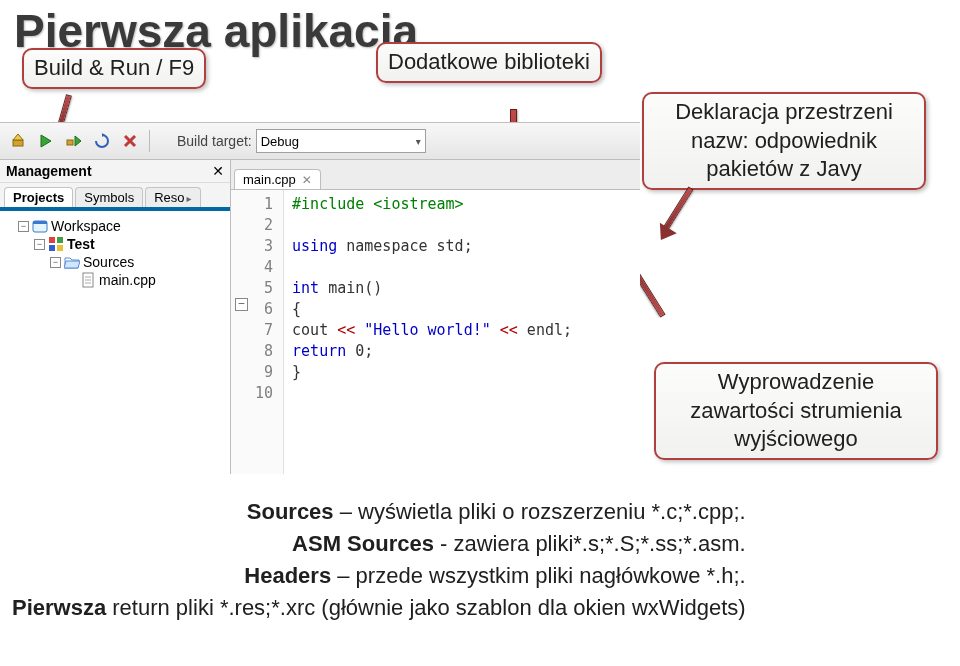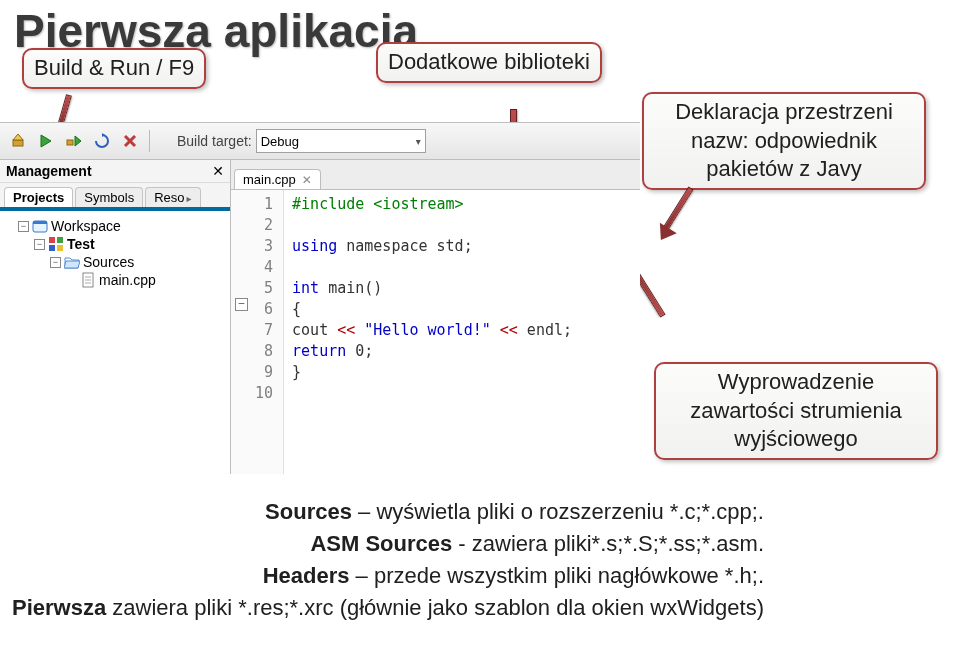--- a/index.html
+++ b/index.html
@@ -347,14 +347,14 @@
         </div>
       </div>
     </div>
   </div>
 </div>
 
 <div class="bottom-text">
   <div><b>Sources</b><span> – wyświetla pliki o rozszerzeniu *.c;*.cpp;.</span></div>
   <div><b>ASM Sources</b><span>  - zawiera pliki*.s;*.S;*.ss;*.asm.</span></div>
   <div><b>Headers</b><span> – przede wszystkim pliki nagłówkowe *.h;.</span></div>
-  <div><b>Pierwsza</b><span> zawiera pliki *.res;*.xrc (głównie jako szablon dla okien wxWidgets)</span></div>
+  <div><b>Pierwsza</b><span> return pliki *.res;*.xrc (głównie jako szablon dla okien wxWidgets)</span></div>
 </div>
 
 </body></html>

